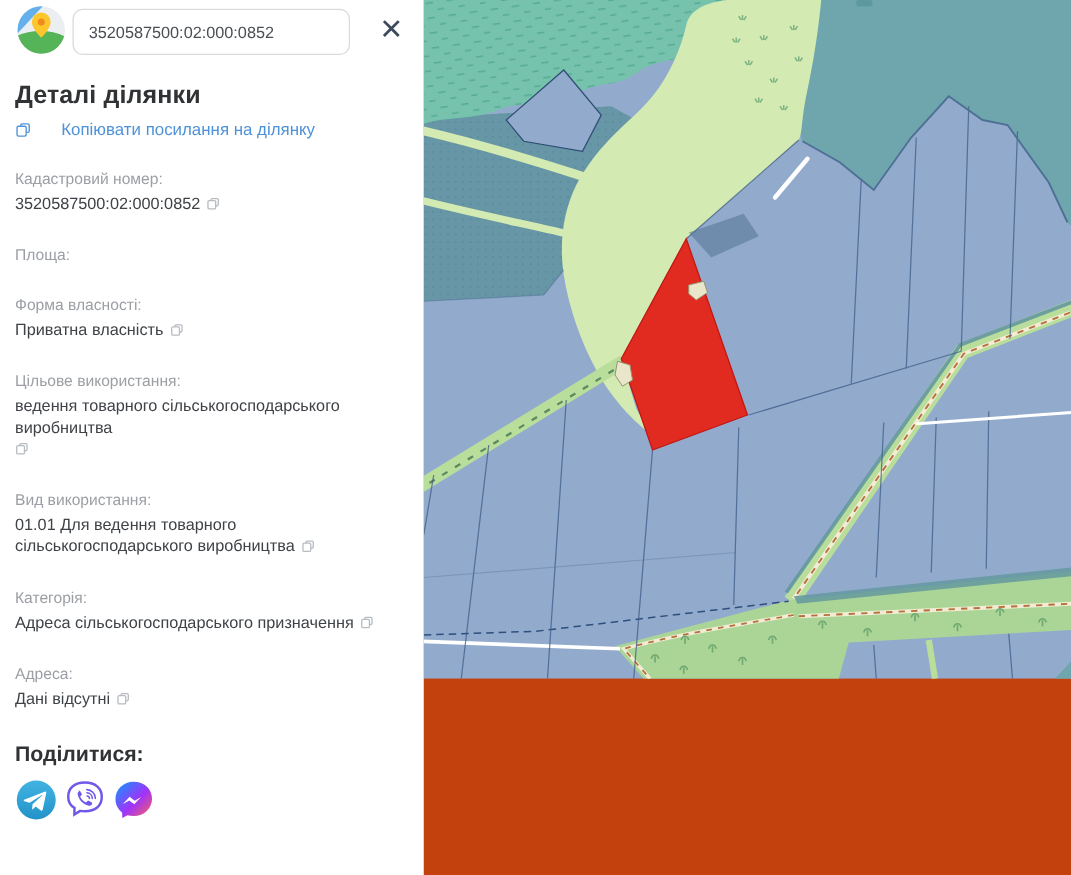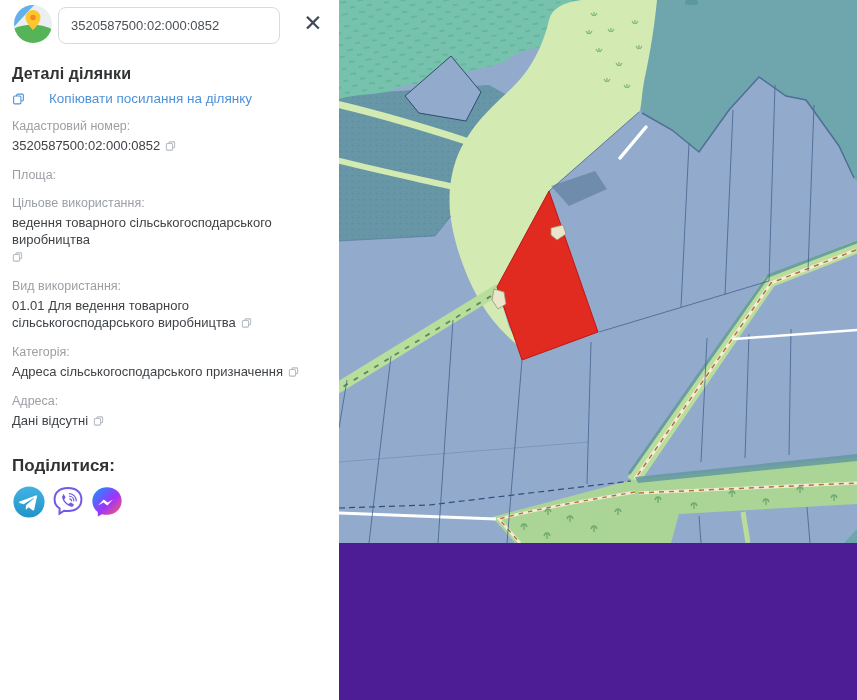--- a/index.html
+++ b/index.html
@@ -8,37 +8,37 @@
     --input-text:#4a4f55;
     --map-parcel-blue:#92abcd; --map-parcel-border:#3e5d88; --map-forest-teal:#76c2ad;
     --map-deep-teal:#6fa5ad; --map-teal-parcel:#6796a6; --map-field-green:#d3eab2;
     --map-strip-green:#b9dd9b; --map-band-green:#abd596; --map-shadow-teal:#64989f;
     --map-path-brown:#b5703d; --map-path-cream:#f1ecd3; --map-red:#e12a20;
     --map-beige:#eae6cb;
   }
   *{margin:0;padding:0;box-sizing:border-box;}
   html,body{width:857px;height:700px;background:#fff;overflow:hidden;
     font-family:"Liberation Sans",sans-serif;}
-  .app{position:relative;width:857px;height:700px;background:#4c1d95;}
+  .app{position:relative;width:857px;height:700px;background:#c2410c;}
 
   
   .panel{position:absolute;left:0;top:0;width:339px;height:700px;background:var(--panel-bg);z-index:2;}
   .topbar{position:relative;height:50px;}
   .logo{position:absolute;left:13px;top:4px;width:40px;height:40px;border-radius:50%;overflow:hidden;cursor:pointer;}
   .search-wrap{position:absolute;left:58px;top:7px;}
   .search-wrap input{width:222px;height:37px;border:1px solid var(--input-border);border-radius:8px;
     padding:0 12px;font-size:13px;color:var(--input-text);outline:none;font-family:inherit;}
   .close-btn{position:absolute;left:296px;top:6px;width:34px;height:34px;border:none;background:none;
     font-size:23px;font-weight:300;color:var(--close-dark);cursor:pointer;line-height:34px;padding:0;}
   .panel-body{padding:8px 8px 0 12px;}
-  h1.title{font-size:16px;font-weight:700;color:var(--heading);margin-top:7px;letter-spacing:.1px;}
+  h1.title{font-size:20px;font-weight:700;color:var(--heading);margin-top:7px;letter-spacing:.1px;}
   .copy-link{display:flex;align-items:center;gap:24px;color:var(--link-blue);font-size:13.5px;
     margin-top:8px;text-decoration:none;cursor:pointer;}
   .copy-link svg{flex:0 0 auto;}
-  .field{margin-top:12px;}
+  .field{margin-top:24px;}
   .field .flabel{font-size:12.5px;color:var(--label-gray);line-height:16px;}
   .field .fvalue{font-size:13px;color:var(--value-dark);line-height:17px;margin-top:3px;max-width:322px;}
   .copy-mini{display:inline-block;vertical-align:-2px;margin-left:5px;color:var(--icon-gray);
     background:none;border:none;padding:0;cursor:pointer;}
   .field.icon-newline .copy-mini{display:block;margin:3px 0 0 0;}
   h2.share-title{font-size:17px;font-weight:700;color:var(--heading);margin-top:26px;}
   .share-row{display:flex;gap:5px;margin-top:9px;}
   .share-btn{width:34px;height:34px;border:none;background:none;padding:0;cursor:pointer;}
   .share-btn svg{width:34px;height:34px;display:block;}
 
@@ -106,20 +106,27 @@
         <div class="fvalue"><span>3520587500:02:000:0852</span><button class="copy-mini"><svg width="11" height="12" viewBox="0 0 24 24">
                 <path d="M8.5 6.5V5a2 2 0 0 1 2-2H19a2 2 0 0 1 2 2v8.5a2 2 0 0 1-2 2h-1.6" fill="none" stroke="currentColor" stroke-width="2.3"></path>
                 <rect x="3" y="6.5" width="13.5" height="14.5" rx="2.2" fill="none" stroke="currentColor" stroke-width="2.3"></rect>
               </svg></button></div>
       </div>
 
       <div class="field">
         <div class="flabel">Площа:</div>
       </div>
 
+      <div class="field">
+        <div class="flabel">Форма власності:</div>
+        <div class="fvalue"><span>Приватна власність</span><button class="copy-mini"><svg width="11" height="12" viewBox="0 0 24 24">
+                <path d="M8.5 6.5V5a2 2 0 0 1 2-2H19a2 2 0 0 1 2 2v8.5a2 2 0 0 1-2 2h-1.6" fill="none" stroke="currentColor" stroke-width="2.3"></path>
+                <rect x="3" y="6.5" width="13.5" height="14.5" rx="2.2" fill="none" stroke="currentColor" stroke-width="2.3"></rect>
+              </svg></button></div>
+      </div>
 
       <div class="field icon-newline">
         <div class="flabel">Цільове використання:</div>
         <div class="fvalue"><span>ведення товарного сільськогосподарського виробництва</span><button class="copy-mini"><svg width="11" height="12" viewBox="0 0 24 24">
                 <path d="M8.5 6.5V5a2 2 0 0 1 2-2H19a2 2 0 0 1 2 2v8.5a2 2 0 0 1-2 2h-1.6" fill="none" stroke="currentColor" stroke-width="2.3"></path>
                 <rect x="3" y="6.5" width="13.5" height="14.5" rx="2.2" fill="none" stroke="currentColor" stroke-width="2.3"></rect>
               </svg></button></div>
       </div>
 
       <div class="field">

